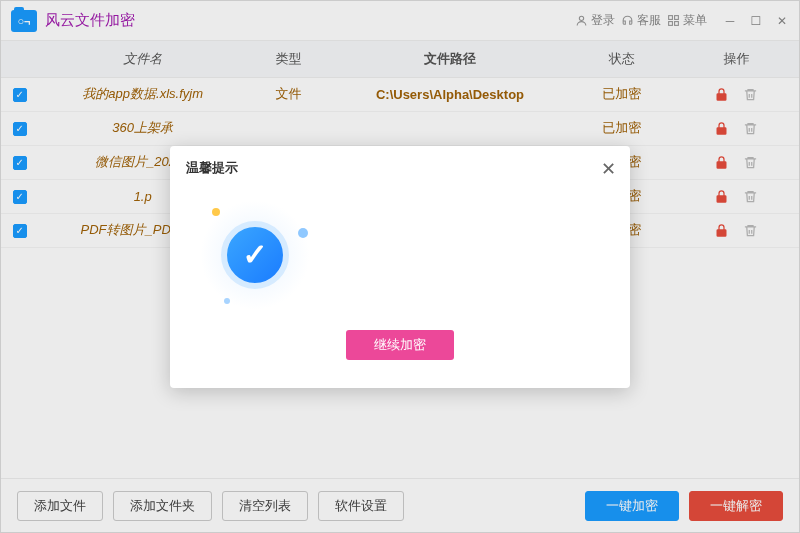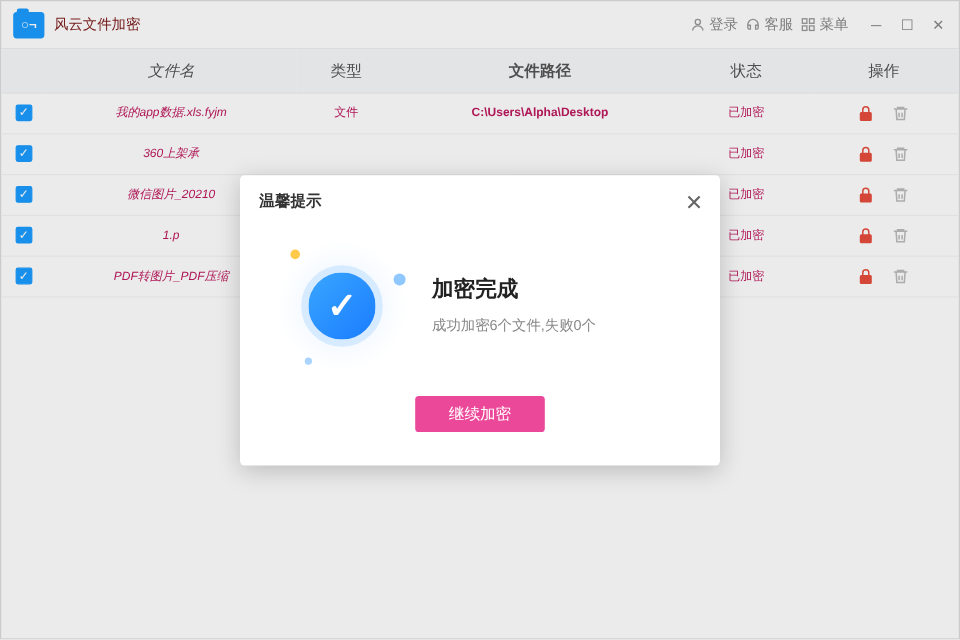--- a/index.html
+++ b/index.html
@@ -2,48 +2,48 @@
 <html><head>
 <meta charset="utf-8">
 <style>
 * { margin: 0; padding: 0; box-sizing: border-box; font-family: "Microsoft YaHei", sans-serif; }
 body { background: #f0f0f0; width: 800px; height: 533px; overflow: hidden; position: relative; }
 .window { width: 800px; height: 533px; background: #fff; display: flex; flex-direction: column; border: 1px solid #ddd; }
 .titlebar { height: 40px; display: flex; align-items: center; padding: 0 10px; border-bottom: 1px solid #eee; }
 .logo { width: 26px; height: 22px; background: #1a9cff; border-radius: 3px; display: flex; align-items: center; justify-content: center; margin-right: 8px; position: relative; }
 .logo::before { content: ""; position: absolute; top: -3px; left: 3px; width: 10px; height: 4px; background: #1a9cff; border-radius: 2px 2px 0 0; }
 .logo-key { color: #fff; font-size: 11px; font-weight: bold; }
-.app-title { font-size: 12px; color: #7f1d1d; }
+.app-title { font-size: 15px; color: #a21caf; }
 .titlebar-right { margin-left: auto; display: flex; align-items: center; gap: 6px; color: #888; font-size: 12px; }
 .titlebar-item { display: flex; align-items: center; gap: 3px; cursor: pointer; }
 .win-controls { display: flex; gap: 12px; margin-left: 10px; }
 .win-btn { width: 14px; height: 14px; display: flex; align-items: center; justify-content: center; cursor: pointer; color: #888; }
 .table-wrap { flex: 1; overflow: auto; }
 table { width: 100%; border-collapse: collapse; }
 th { background: #f7f8fa; height: 36px; font-size: 13px; color: #555; font-weight: normal; border-bottom: 1px solid #eee; }
-td { height: 34px; font-size: 10px; color: #be185d; text-align: center; border-bottom: 1px solid #f5f5f5; }
+td { height: 34px; font-size: 13px; color: #a16207; text-align: center; border-bottom: 1px solid #f5f5f5; }
 .col-check { width: 36px; }
 .col-name { width: 200px; font-style: italic; }
 .col-type { width: 80px; }
 .col-path { width: 230px; font-weight: bold; }
 .col-status { width: 100px; }
 .col-action { width: 120px; text-align: center; }
 .chk { width: 14px; height: 14px; border: 1px solid #1a9cff; border-radius: 2px; display: inline-flex; align-items: center; justify-content: center; cursor: pointer; }
 .chk.on { background: #1a9cff; }
 .chk.on::after { content: "✓"; color: #fff; font-size: 10px; }
 .action-cell { display: flex; gap: 14px; justify-content: center; align-items: center; }
 .lock-icon { color: #e74c3c; cursor: pointer; }
 .trash-icon { color: #bbb; cursor: pointer; }
 .bottombar { height: 54px; border-top: 1px solid #eee; display: flex; align-items: center; padding: 0 16px; gap: 10px; }
 .btn { height: 30px; padding: 0 16px; border: 1px solid #ccc; background: #fff; border-radius: 3px; font-size: 13px; color: #444; cursor: pointer; display: inline-flex; align-items: center; }
 .btn-primary { background: #1a9cff; border-color: #1a9cff; color: #fff; padding: 0 20px; }
 .btn-danger { background: #e74c3c; border-color: #e74c3c; color: #fff; padding: 0 20px; }
 .spacer { flex: 1; }
 .overlay { position: absolute; inset: 0; background: rgba(0,0,0,0.08); display: flex; align-items: center; justify-content: center; }
-.dialog { width: 400px; background: #fff; border-radius: 4px; box-shadow: 0 4px 20px rgba(0,0,0,0.2); padding-bottom: 28px; }
+.dialog { width: 460px; background: #fff; border-radius: 4px; box-shadow: 0 4px 20px rgba(0,0,0,0.2); padding-bottom: 28px; }
 .dialog-head { height: 44px; display: flex; align-items: center; padding: 0 16px; position: relative; }
 .dialog-title { font-size: 13px; font-weight: bold; color: #333; }
 .dialog-close { position: absolute; right: 14px; top: 12px; cursor: pointer; color: #666; font-size: 18px; }
 .dialog-body { display: flex; padding: 10px 30px 20px 30px; align-items: center; gap: 20px; }
 .big-check { width: 110px; height: 110px; position: relative; display: flex; align-items: center; justify-content: center; }
 .big-check .ring1 { position: absolute; width: 110px; height: 110px; border-radius: 50%; background: radial-gradient(circle,#e8f3ff 0%,#fff 70%); }
 .big-check .dot1 { position: absolute; top: 8px; left: 12px; width: 8px; height: 8px; background: #ffc94a; border-radius: 50%; }
 .big-check .dot2 { position: absolute; top: 28px; right: 2px; width: 10px; height: 10px; background: #8fc8ff; border-radius: 50%; }
 .big-check .dot3 { position: absolute; bottom: 6px; left: 24px; width: 6px; height: 6px; background: #a8d4ff; border-radius: 50%; }
 .big-check .core { width: 68px; height: 68px; border-radius: 50%; background: linear-gradient(135deg,#3aa6ff,#1a7cff); display: flex; align-items: center; justify-content: center; position: relative; border: 6px solid #d6ebff; }
@@ -210,38 +210,43 @@
                     <path d="M3 6h18M8 6V4h8v2M6 6l1 14h10l1-14M10 11v6M14 11v6"></path>
                   </svg>
         </span>
       </div>
     </td>
           </tr>
         </tbody>
     </table>
   </div>
 
+  <div class="bottombar">
+    <button class="btn">添加文件</button>
+    <button class="btn">添加文件夹</button>
+    <button class="btn">清空列表</button>
+    <button class="btn">软件设置</button>
+    <div class="spacer"></div>
+    <button class="btn btn-primary">一键加密</button>
+    <button class="btn btn-danger">一键解密</button>
+  </div>
 </div>
 
 <div class="overlay">
   <div class="dialog">
     <div class="dialog-head">
       <span class="dialog-title">温馨提示</span>
       <span class="dialog-close">✕</span>
     </div>
     <div class="dialog-body">
       <div class="big-check">
         <div class="ring1"></div>
         <div class="dot1"></div>
           <div class="dot2"></div>
           <div class="dot3"></div>
         <div class="core"></div>
       </div>
-      <div class="dialog-msg">
-        <h3>加密完成</h3>
-        <p>成功加密6个文件,失败0个</p>
-      </div>
     </div>
     <div class="dialog-actions">
       <button class="dialog-btn">继续加密</button>
     </div>
   </div>
 </div>
 
 </body></html>

